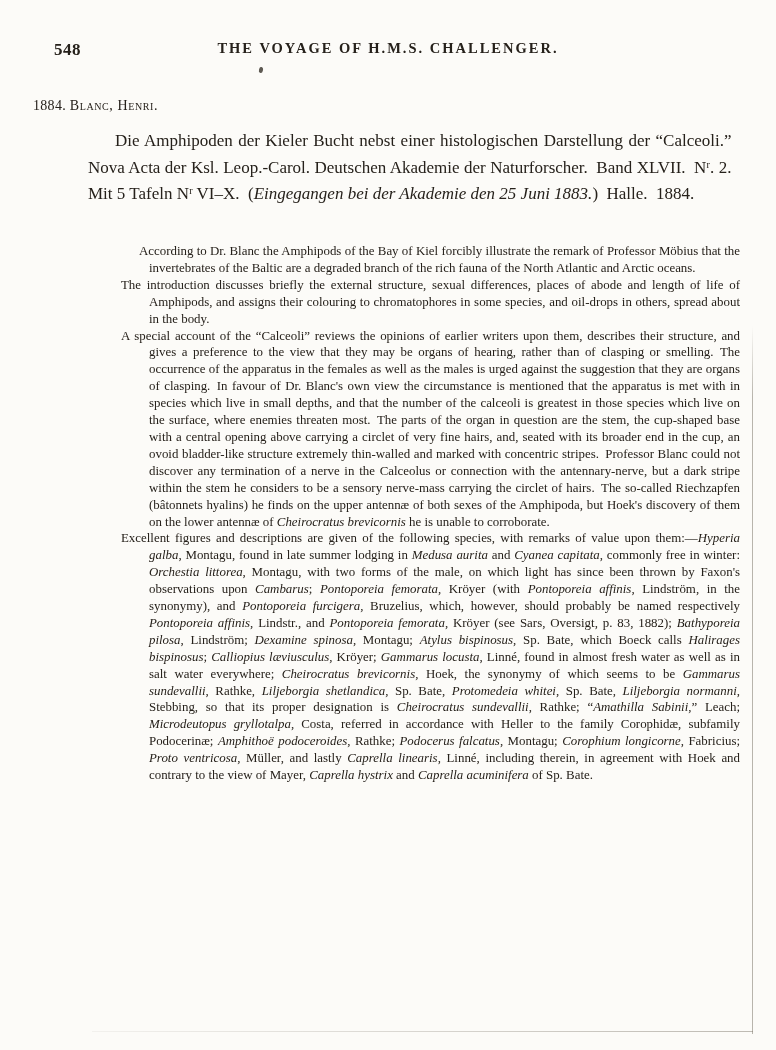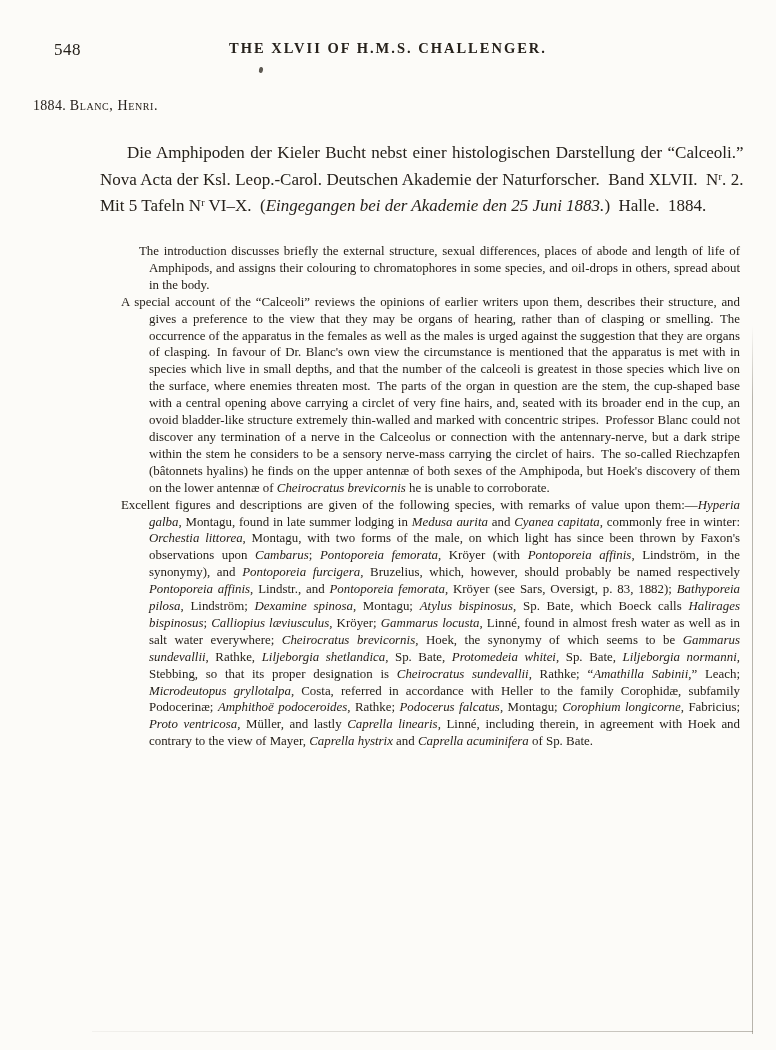--- a/index.html
+++ b/index.html
@@ -10,41 +10,41 @@
     height: 1050px;
     margin: 0 auto;
     background: #fcfbf8;
     color: #26211b;
     font-family: "Liberation Serif", "DejaVu Serif", serif;
     overflow: hidden;
   }
   .running-head { position: absolute; top: 40px; left: 0; right: 0; height: 34px; }
   .page-num {
     position: absolute; left: 54px; top: 0;
-    font-size: 17px; font-weight: normal; letter-spacing: 0.5px;
+    font-size: 17px; font-weight: bold; letter-spacing: 0.5px;
   }
   .head-title {
     display: block; text-align: center;
     font-size: 14.5px; font-weight: bold; letter-spacing: 2px;
   }
   .ink-mark {
     position: absolute; left: 259px; top: 27px;
     width: 4px; height: 6px;
     background: rgba(42, 36, 28, 0.75);
     border-radius: 40% 60% 50% 50%;
     transform: rotate(14deg);
   }
   .entry-heading {
     position: absolute; top: 98px; left: 33px;
     font-size: 14px; letter-spacing: 0.3px;
   }
   .small-caps { font-variant: small-caps; letter-spacing: 0.6px; }
   .citation {
     position: absolute; top: 128px; left: 88px; width: 652px;
-    margin: 12px;
+    margin: 0;
     font-size: 17px; line-height: 26.5px;
     text-align: justify; text-indent: 27px;
   }
   .annotations {
     position: absolute; top: 243px; left: 121px; width: 619px;
     font-size: 12.9px; line-height: 16.9px;
     text-align: justify;
   }
   .ann { margin: 0; padding-left: 28px; text-indent: -28px; }
   .ann:first-child { text-indent: -10px; }
@@ -62,29 +62,30 @@
       rgba(128, 122, 110, 0.5));
   }
 </style>
 </head>
 <body>
 
 <div class="page">
 
   <header class="running-head">
     <span class="page-num">548</span>
-    <span class="head-title">THE XLVII OF H.M.S. CHALLENGER.</span>
+    <span class="head-title">THE VOYAGE OF H.M.S. CHALLENGER.</span>
     <span class="ink-mark"></span>
   </header>
 
   <div class="entry-heading"><span>1884. </span><span class="small-caps">Blanc, Henri.</span></div>
 
   <p class="citation"><span>Die Amphipoden der Kieler Bucht nebst einer histologischen Darstellung der “Calceoli.” Nova Acta der Ksl. Leop.-Carol. Deutschen Akademie der Naturforscher. Band XLVII. Nʳ. 2. Mit 5 Tafeln Nʳ VI–X. (</span><span style="font-style: italic;">Eingegangen bei der Akademie den 25 Juni 1883.</span><span>) Halle. 1884.</span></p>
 
   <div class="annotations">
+    <p class="ann"><span>According to Dr. Blanc the Amphipods of the Bay of Kiel forcibly illustrate the remark of Professor Möbius that the invertebrates of the Baltic are a degraded branch of the rich fauna of the North Atlantic and Arctic oceans.</span></p>
     <p class="ann"><span>The introduction discusses briefly the external structure, sexual differences, places of abode and length of life of Amphipods, and assigns their colouring to chromatophores in some species, and oil-drops in others, spread about in the body.</span></p>
     <p class="ann"><span>A special account of the “Calceoli” reviews the opinions of earlier writers upon them, describes their structure, and gives a preference to the view that they may be organs of hearing, rather than of clasping or smelling. The occurrence of the apparatus in the females as well as the males is urged against the suggestion that they are organs of clasping. In favour of Dr. Blanc's own view the circumstance is mentioned that the apparatus is met with in species which live in small depths, and that the number of the calceoli is greatest in those species which live on the surface, where enemies threaten most. The parts of the organ in question are the stem, the cup-shaped base with a central opening above carrying a circlet of very fine hairs, and, seated with its broader end in the cup, an ovoid bladder-like structure extremely thin-walled and marked with concentric stripes. Professor Blanc could not discover any termination of a nerve in the Calceolus or connection with the antennary-nerve, but a dark stripe within the stem he considers to be a sensory nerve-mass carrying the circlet of hairs. The so-called Riechzapfen (bâtonnets hyalins) he finds on the upper antennæ of both sexes of the Amphipoda, but Hoek's discovery of them on the lower antennæ of </span><span style="font-style: italic;">Cheirocratus brevicornis</span><span> he is unable to corroborate.</span></p>
     <p class="ann"><span>Excellent figures and descriptions are given of the following species, with remarks of value upon them:—</span><span style="font-style: italic;">Hyperia galba</span><span>, Montagu, found in late summer lodging in </span><span style="font-style: italic;">Medusa aurita</span><span> and </span><span style="font-style: italic;">Cyanea capitata</span><span>, commonly free in winter: </span><span style="font-style: italic;">Orchestia littorea</span><span>, Montagu, with two forms of the male, on which light has since been thrown by Faxon's observations upon </span><span style="font-style: italic;">Cambarus</span><span>; </span><span style="font-style: italic;">Pontoporeia femorata</span><span>, Kröyer (with </span><span style="font-style: italic;">Pontoporeia affinis</span><span>, Lindström, in the synonymy), and </span><span style="font-style: italic;">Pontoporeia furcigera</span><span>, Bruzelius, which, however, should probably be named respectively </span><span style="font-style: italic;">Pontoporeia affinis</span><span>, Lindstr., and </span><span style="font-style: italic;">Pontoporeia femorata</span><span>, Kröyer (see Sars, Oversigt, p. 83, 1882); </span><span style="font-style: italic;">Bathyporeia pilosa</span><span>, Lindström; </span><span style="font-style: italic;">Dexamine spinosa</span><span>, Montagu; </span><span style="font-style: italic;">Atylus bispinosus</span><span>, Sp. Bate, which Boeck calls </span><span style="font-style: italic;">Halirages bispinosus</span><span>; </span><span style="font-style: italic;">Calliopius læviusculus</span><span>, Kröyer; </span><span style="font-style: italic;">Gammarus locusta</span><span>, Linné, found in almost fresh water as well as in salt water everywhere; </span><span style="font-style: italic;">Cheirocratus brevicornis</span><span>, Hoek, the synonymy of which seems to be </span><span style="font-style: italic;">Gammarus sundevallii</span><span>, Rathke, </span><span style="font-style: italic;">Liljeborgia shetlandica</span><span>, Sp. Bate, </span><span style="font-style: italic;">Protomedeia whitei</span><span>, Sp. Bate, </span><span style="font-style: italic;">Liljeborgia normanni</span><span>, Stebbing, so that its proper designation is </span><span style="font-style: italic;">Cheirocratus sundevallii</span><span>, Rathke; “</span><span style="font-style: italic;">Amathilla Sabinii</span><span>,” Leach; </span><span style="font-style: italic;">Microdeutopus gryllotalpa</span><span>, Costa, referred in accordance with Heller to the family Corophidæ, subfamily Podocerinæ; </span><span style="font-style: italic;">Amphithoë podoceroides</span><span>, Rathke; </span><span style="font-style: italic;">Podocerus falcatus</span><span>, Montagu; </span><span style="font-style: italic;">Corophium longicorne</span><span>, Fabricius; </span><span style="font-style: italic;">Proto ventricosa</span><span>, Müller, and lastly </span><span style="font-style: italic;">Caprella linearis</span><span>, Linné, including therein, in agreement with Hoek and contrary to the view of Mayer, </span><span style="font-style: italic;">Caprella hystrix</span><span> and </span><span style="font-style: italic;">Caprella acuminifera</span><span> of Sp. Bate.</span></p>
   </div>
 
   <div class="edge-right"></div>
   <div class="edge-bottom"></div>
 
 </div>
 

